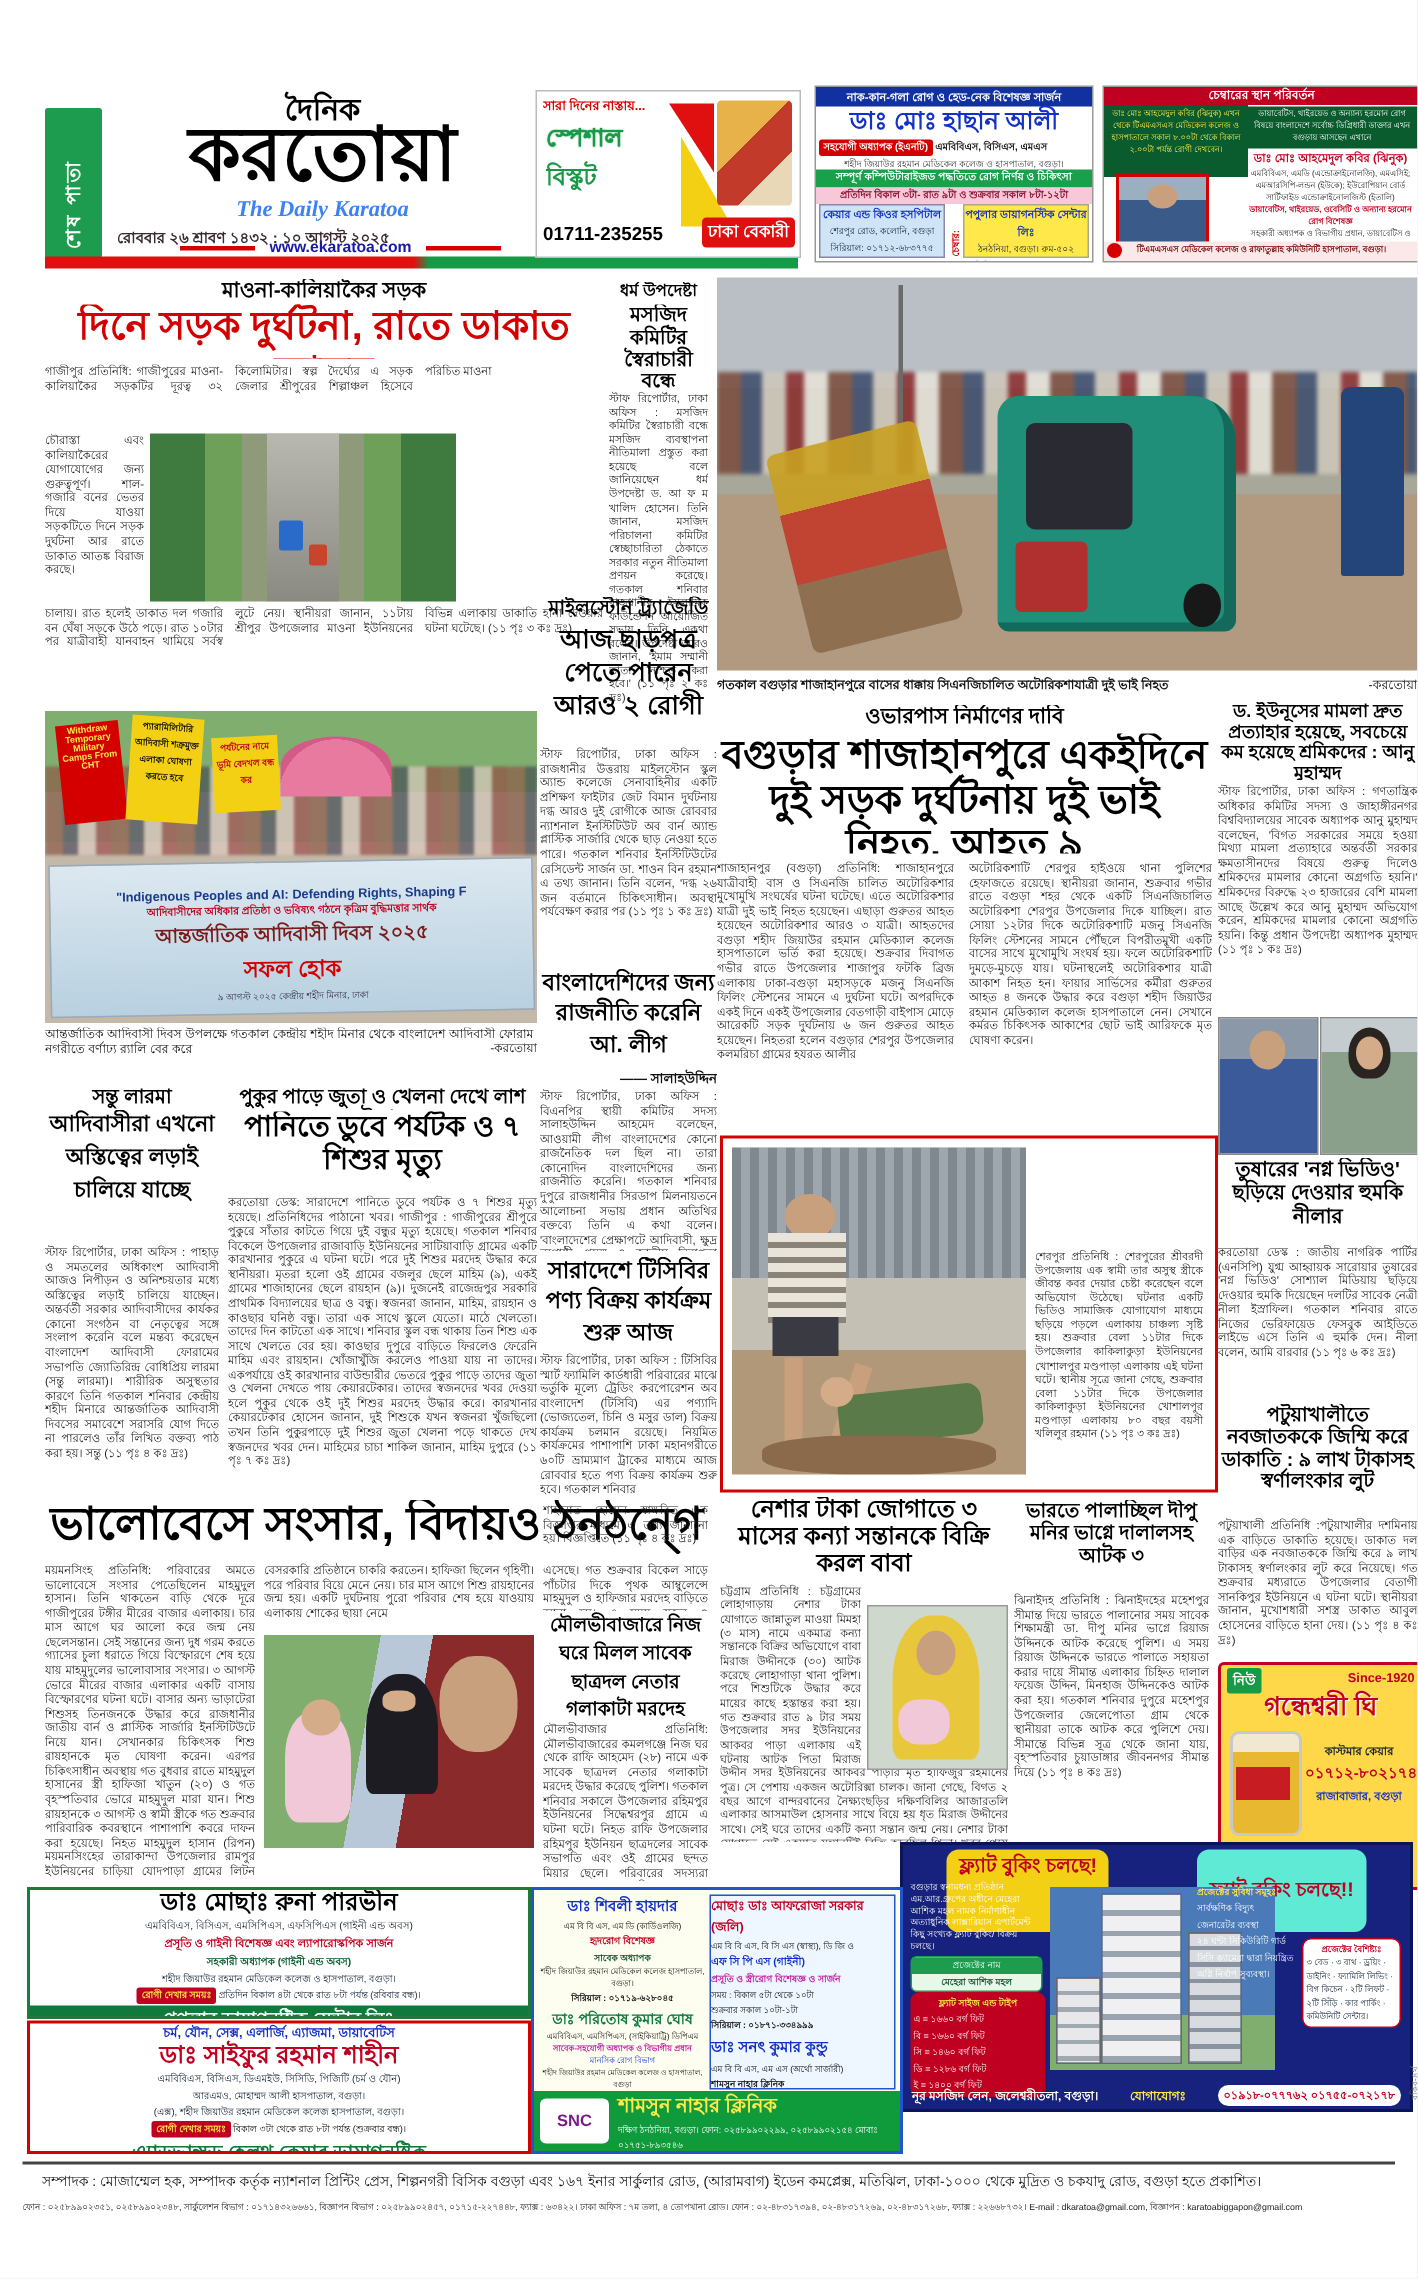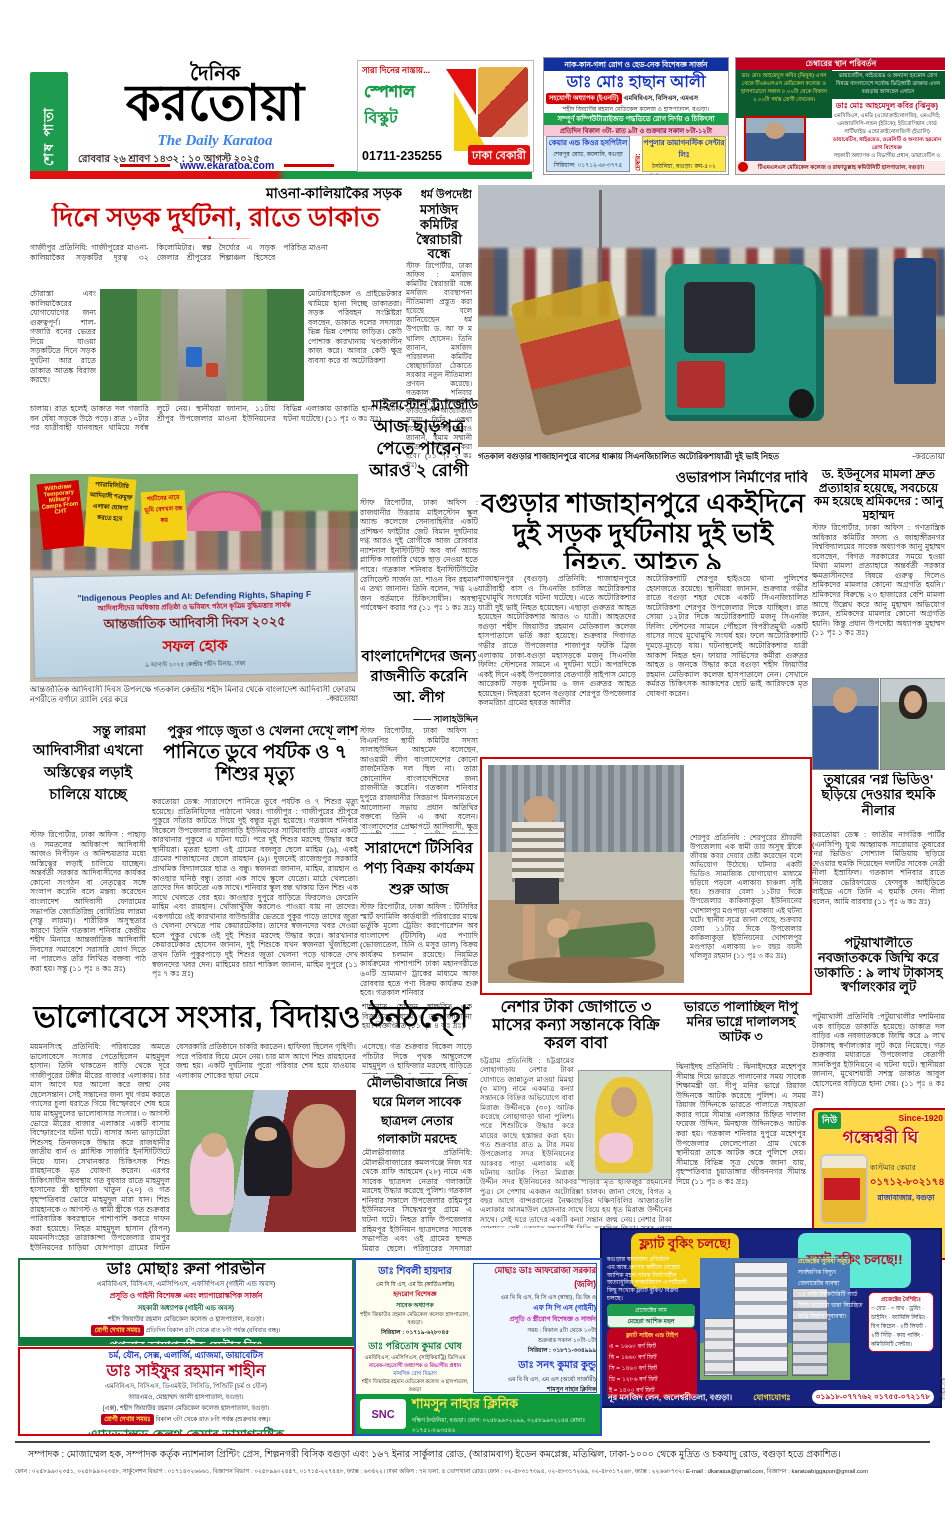--- a/index.html
+++ b/index.html
@@ -1,21 +1,21 @@
 <!DOCTYPE html>
 <html><head>
 <meta charset="utf-8">
 <style>
   html,body{margin:0;padding:0;background:#e9e9e9}
   #page{position:relative;width:945px;height:1519px;margin:0 auto;background:#fff;
         font-family:"Liberation Sans","DejaVu Sans",sans-serif;color:#111;overflow:hidden}
   .abs{position:absolute;overflow:hidden}
   .bd{font-size:7.6px;line-height:1.26;text-align:justify;color:#1c1c1c}
   .hl{font-weight:bold;color:#000;text-align:center;line-height:1.14}
-  .kick{font-weight:bold;color:#000;text-align:right;line-height:1.1}
+  .kick{font-weight:bold;color:#000;text-align:center;line-height:1.1}
   .cap{font-size:8.4px;font-weight:bold;color:#111;line-height:1.2}
   .vert{writing-mode:vertical-rl;transform:rotate(180deg)}
   .photo{position:absolute;overflow:hidden}
   .rule{position:absolute;background:#444}
   .chip{display:inline-block;padding:0 3px;border-radius:2px}
   .ctr{text-align:center}
   .serif-it{font-family:"Liberation Serif","DejaVu Serif",serif;font-style:italic;font-weight:bold}
 </style>
 </head>
 <body>
@@ -84,21 +84,20 @@
 
   <div class="abs kick" style="left:30px;top:186px;width:372px;height:17px;font-size:14px">মাওনা-কালিয়াকৈর সড়ক</div>
   <div class="abs hl" style="left:30px;top:203px;width:372px;height:36px;font-size:26px;color:#d40000">দিনে সড়ক দুর্ঘটনা, রাতে ডাকাত আতঙ্ক</div>
   <div class="abs bd" style="left:30px;top:243px;width:372px;height:44px;column-count:3;column-gap:8px">গাজীপুর প্রতিনিধি: গাজীপুরের মাওনা-কালিয়াকৈর সড়কটির দূরত্ব ৩২ কিলোমিটার। স্বল্প দৈর্ঘ্যের এ সড়ক জেলার শ্রীপুরের শিল্পাঞ্চল হিসেবে পরিচিত মাওনা</div>
   <div class="abs bd" style="left:30px;top:289px;width:66px;height:112px">চৌরাস্তা এবং কালিয়াকৈরের যোগাযোগের জন্য গুরুত্বপূর্ণ। শাল-গজারি বনের ভেতর দিয়ে যাওয়া সড়কটিতে দিনে সড়ক দুর্ঘটনা আর রাতে ডাকাত আতঙ্ক বিরাজ করছে।</div>
   <div class="photo" style="left:100px;top:289px;width:204px;height:112px;background:linear-gradient(90deg,#3f7a3f 0 18%,#6fa05a 18% 30%,#8f9a7a 30% 70%,#6fa05a 70% 82%,#3f7a3f 82% 100%)">
     <div style="position:absolute;left:38%;top:0;width:24%;height:100%;background:linear-gradient(#b8b8b0,#8a8a82)"></div>
     <div style="position:absolute;left:42%;top:52%;width:16px;height:20px;background:#2a6ac8;border-radius:2px"></div>
     <div style="position:absolute;left:52%;top:66%;width:12px;height:14px;background:#c8442a;border-radius:2px"></div>
   </div>
-  <div class="abs bd" style="left:308px;top:289px;width:94px;height:112px">মোটরসাইকেল ও প্রাইভেটকার থামিয়ে হানা দিচ্ছে ডাকাতরা। সড়ক পরিবহন সংশ্লিষ্টরা বলছেন, ডাকাত দলের সদস্যরা ভিন্ন ভিন্ন পেশায় জড়িত। কেউ পোশাক কারখানায় খণ্ডকালীন কাজ করে। আবার কেউ ক্ষুদ্র ব্যবসা করে বা অটোরিকশা</div>
   <div class="abs bd" style="left:30px;top:404px;width:372px;height:66px;column-count:3;column-gap:8px">চালায়। রাত হলেই ডাকাত দল গজারি বন ঘেঁষা সড়কে উঠে পড়ে। রাত ১০টার পর যাত্রীবাহী যানবাহন থামিয়ে সর্বস্ব লুটে নেয়। স্থানীয়রা জানান, ১১টায় শ্রীপুর উপজেলার মাওনা ইউনিয়নের বিভিন্ন এলাকায় ডাকাতি হানা দেওয়ার ঘটনা ঘটেছে। (১১ পৃঃ ৩ কঃ দ্রঃ)</div>
 
   <div class="abs kick" style="left:406px;top:188px;width:66px;height:14px;font-size:11px">ধর্ম উপদেষ্টা</div>
   <div class="abs hl" style="left:406px;top:203px;width:66px;height:56px;font-size:13px">মসজিদ কমিটির স্বৈরাচারী বন্ধে নীতিমালা প্রস্তুত</div>
   <div class="abs bd" style="left:406px;top:261px;width:66px;height:210px;font-size:7.2px">স্টাফ রিপোর্টার, ঢাকা অফিস : মসজিদ কমিটির স্বৈরাচারী বন্ধে মসজিদ ব্যবস্থাপনা নীতিমালা প্রস্তুত করা হয়েছে বলে জানিয়েছেন ধর্ম উপদেষ্টা ড. আ ফ ম খালিদ হোসেন। তিনি জানান, মসজিদ পরিচালনা কমিটির স্বেচ্ছাচারিতা ঠেকাতে সরকার নতুন নীতিমালা প্রণয়ন করেছে। গতকাল শনিবার রাজধানীর ইসলামিক ফাউন্ডেশন আয়োজিত সভায় তিনি একথা বলেন। উপদেষ্টা আরও জানান, 'ইমাম সম্মানী ভাতা নিশ্চিত করা হবে।' (১১ পৃঃ ২ কঃ দ্রঃ)</div>
 
   <div class="photo" style="left:478px;top:185px;width:467px;height:262px;background:linear-gradient(#b9bfc4 0 28%,#a8a89a 28% 55%,#b19a80 55% 100%)">
     <div style="position:absolute;left:0;top:24%;width:100%;height:26%;background:repeating-linear-gradient(90deg,#7a4a3a 0 16px,#3a4a6a 16px 30px,#cfc8bc 30px 46px,#8a2a2a 46px 58px,#e8e4da 58px 74px);filter:blur(1.5px);opacity:.85"></div>
     <div style="position:absolute;left:26%;top:2%;width:3px;height:40%;background:#6a6a6a"></div>
     <div style="position:absolute;left:40%;top:30%;width:34%;height:60%;background:#1f8f7a;border-radius:14px 30px 8px 8px;box-shadow:inset -8px -6px 0 #136a5a">
@@ -134,21 +133,21 @@
   <div class="abs hl" style="left:812px;top:936px;width:133px;height:74px;font-size:13px">পটুয়াখালীতে নবজাতককে জিম্মি করে ডাকাতি : ৯ লাখ টাকাসহ স্বর্ণালংকার লুট</div>
   <div class="abs bd" style="left:812px;top:1012px;width:133px;height:94px">পটুয়াখালী প্রতিনিধি :পটুয়াখালীর দশমিনায় এক বাড়িতে ডাকাতি হয়েছে। ডাকাত দল বাড়ির এক নবজাতককে জিম্মি করে ৯ লাখ টাকাসহ স্বর্ণালংকার লুট করে নিয়েছে। গত শুক্রবার মধ্যরাতে উপজেলার বেতাগী সানকিপুর ইউনিয়নে এ ঘটনা ঘটে। স্থানীয়রা জানান, মুখোশধারী সশস্ত্র ডাকাত আবুল হোসেনের বাড়িতে হানা দেয়। (১১ পৃঃ ৪ কঃ দ্রঃ)</div>
 
   <div class="abs" style="left:812px;top:1108px;width:133px;height:148px;border:2px solid #c00020;background:#ffd84a;border-radius:4px">
     <div style="position:absolute;left:4px;top:2px;background:#169a46;color:#fff;font-size:9px;font-weight:bold;padding:1px 4px;border-radius:2px">নিউ</div>
     <div style="position:absolute;right:4px;top:3px;color:#c00020;font-size:8.5px;font-weight:bold">Since-1920</div>
     <div class="ctr" style="position:absolute;left:0;top:14px;width:100%;font-size:17px;font-weight:bold;color:#c00020;text-shadow:1px 1px 0 #fff">গন্ধেশ্বরী ঘি</div>
     <div style="position:absolute;left:6px;top:44px;width:44px;height:66px;background:linear-gradient(#f0e8d0 0 18%,#e8b830 18% 100%);border:2px solid #c8c8c8;border-radius:6px">
       <div style="position:absolute;left:2px;top:22px;width:36px;height:22px;background:#c00020;opacity:.85"></div>
     </div>
-    <div style="position:absolute;left:56px;top:52px;width:72px;font-size:7.5px;font-weight:normal;color:#123;">কাস্টমার কেয়ার</div>
+    <div style="position:absolute;left:56px;top:52px;width:72px;font-size:7.5px;font-weight:bold;color:#123;text-align:center">কাস্টমার কেয়ার</div>
     <div style="position:absolute;left:56px;top:64px;width:72px;font-size:10px;font-weight:bold;color:#c00020;text-align:center">০১৭১২-৮০২১৭৪</div>
     <div style="position:absolute;left:56px;top:82px;width:72px;font-size:7.5px;font-weight:bold;color:#1331c8;text-align:center">রাজাবাজার, বগুড়া</div>
   </div>
 
   <div class="abs" style="left:480px;top:757px;width:328px;height:234px;border:2px solid #d40000">
     <div class="photo" style="left:6px;top:6px;width:196px;height:218px;background:linear-gradient(#9aa2a8 0 40%,#c4c0b4 40% 62%,#b09878 62% 100%)">
       <div style="position:absolute;left:0;top:0;width:100%;height:40%;background:repeating-linear-gradient(90deg,rgba(120,130,138,.8) 0 6px,rgba(160,168,175,.8) 6px 12px)"></div>
       <div style="position:absolute;left:18%;top:14%;width:34px;height:30px;border-radius:50%;background:#c9a07e"></div>
       <div style="position:absolute;left:12%;top:26%;width:52px;height:60px;background:repeating-linear-gradient(#e8e4da 0 6px,#8a8478 6px 10px)"></div>
       <div style="position:absolute;left:14%;top:52%;width:44px;height:26px;background:#3a3a42"></div>
@@ -312,21 +311,21 @@
       <div style="font-size:6px;color:#0a5c2e;font-weight:bold">সাবেক অধ্যাপক</div>
       <div style="font-size:5.4px">শহীদ জিয়াউর রহমান মেডিকেল কলেজ হাসপাতাল, বগুড়া।</div>
       <div style="font-size:5.8px;font-weight:bold">সিরিয়াল : ০১৭১৯-৬২৮০৪৫</div>
       <div style="font-size:9.5px;font-weight:bold;color:#0a7a3c;margin-top:2px">ডাঃ পরিতোষ কুমার ঘোষ</div>
       <div style="font-size:5.4px">এমবিবিএস, এমসিপিএস, (সাইকিয়াট্রি) ডিপিএম</div>
       <div style="font-size:5.4px;color:#c020a0;font-weight:bold">সাবেক-সহযোগী অধ্যাপক ও বিভাগীয় প্রধান</div>
       <div style="font-size:5.4px;color:#1331c8">মানসিক রোগ বিভাগ</div>
       <div style="font-size:5px">শহীদ জিয়াউর রহমান মেডিকেল কলেজ ও হাসপাতাল, বগুড়া</div>
       <div style="font-size:5.8px;font-weight:bold">সিরিয়াল: ০১৯১১-২৫৪৫৩৭</div>
     </div>
-    <div style="position:absolute;right:3px;top:3px;width:122px;height:128px;background:#eef6ff;border:1px solid #2255cc;text-align:right">
+    <div style="position:absolute;right:3px;top:3px;width:122px;height:128px;background:#eef6ff;border:1px solid #2255cc;text-align:left">
       <div style="font-size:8.4px;font-weight:bold;color:#c00020">মোছাঃ ডাঃ আফরোজা সরকার (জলি)</div>
       <div style="font-size:5.8px">এম বি বি এস, বি সি এস (স্বাস্থ্য), ডি জি ও</div>
       <div style="font-size:7px;font-weight:bold;color:#1331c8">এফ সি পি এস (গাইনী)</div>
       <div style="font-size:6.2px;font-weight:bold;color:#c020a0">প্রসূতি ও স্ত্রীরোগ বিশেষজ্ঞ ও সার্জন</div>
       <div style="font-size:5.8px">সময় : বিকাল ৫টা থেকে ১০টা</div>
       <div style="font-size:5.8px">শুক্রবার সকাল ১০টা-১টা</div>
       <div style="font-size:5.8px;font-weight:bold">সিরিয়াল : ০১৮৭১-৩৩৪৯৯৯</div>
       <div style="font-size:10px;font-weight:bold;color:#1331c8;margin-top:2px">ডাঃ সনৎ কুমার কুন্ডু</div>
       <div style="font-size:5.8px">এম বি বি এস, এম এস (অর্থো সার্জারী)</div>
       <div style="font-size:6px;font-weight:bold">শামসুন নাহার ক্লিনিক</div>

